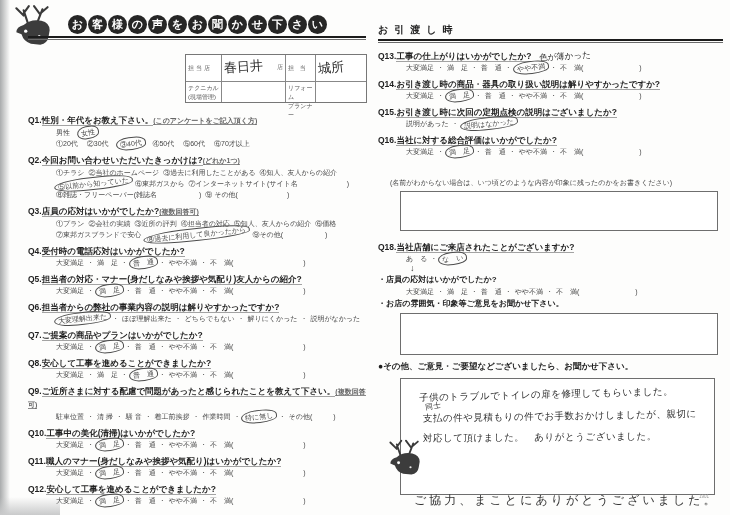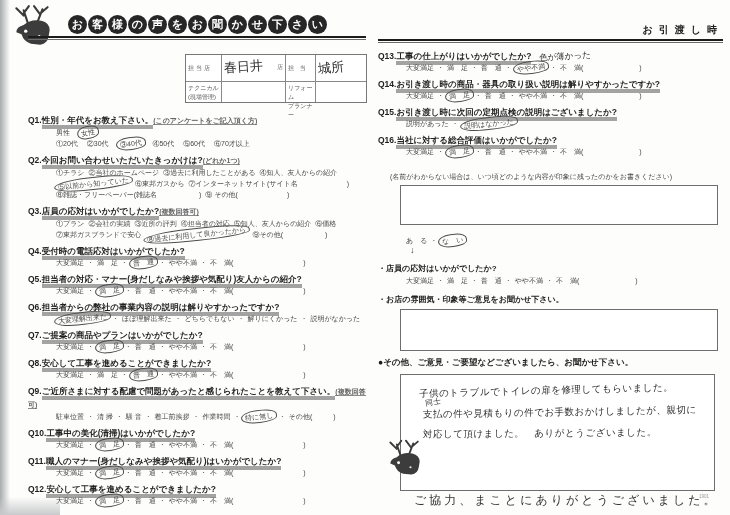--- a/index.html
+++ b/index.html
@@ -29,21 +29,21 @@
   .deer-bottom { left:383px; top:438px; width:44px; height:42px; z-index:5; }
   .title-badges { position:absolute; left:68px; top:15px; display:flex; gap:1px; z-index:2; }
   .tchar {
     width:19px; height:19px; border-radius:50%;
     background:#262626; color:#ffffff;
     font-size:11px; font-weight:bold;
     display:flex; align-items:center; justify-content:center;
   }
   .rule2 { border-top:2px solid #1c1c1c; border-bottom:1px solid #6b6b6b; height:4px; }
   .title-rule { position:absolute; left:28px; top:36px; width:338px; }
-  .handover { position:absolute; left:378px; top:23px; width:345px; text-align:right;
+  .handover { position:absolute; left:378px; top:23px; width:345px; text-align:left;
     font-size:10px; letter-spacing:6px; color:#222; font-weight:bold; }
   .handover-rule { position:absolute; left:378px; top:39px; width:345px; }
   
   .staff-table { position:absolute; left:185px; top:54px; width:182px; border:1px solid #777;
     display:grid; grid-template-columns:36px 64px 30px 50px; grid-template-rows:27px 20px;
     background:#fff; }
   .staff-table > div { border-right:1px solid #888; border-bottom:1px solid #888;
     font-size:6px; color:#555; padding:2px; position:relative; }
   .staff-table > div:nth-child(4n) { border-right:none; }
   .staff-table > div:nth-child(n+5) { border-bottom:none; }
@@ -52,35 +52,35 @@
   .hand-store { font-size:13px; transform:rotate(-4deg); display:inline-block; margin-top:1px; }
   .hand-rep { font-size:13px; transform:rotate(-6deg); display:inline-block; margin-top:2px; }
   .suffix { position:absolute; right:2px; top:8px; font-size:6px; color:#666; }
   
   .col { position:absolute; }
   .col-left  { left:28px; top:114px; width:338px; }
   .col-right { left:378px; top:50px; width:346px; }
   
   .q { margin-bottom:5px; }
   .q-head { font-size:8.5px; font-weight:bold; color:#1f1f1f; line-height:12px; }
-  .q-title { border-bottom:4px solid #a3a3a3; }
+  .q-title { border-bottom:1px solid #a3a3a3; }
   .q-note { font-size:7px; color:#666; font-weight:bold; border-bottom:1px solid #8a8a8a; }
   .optline { margin-left:28px; font-size:7px; color:#474747; line-height:11px; white-space:nowrap; }
   .sep { margin:0 1px; }
   .opt { display:inline-block; }
   .circled {
     border:1.4px solid #4c4c4c;
     border-radius:55% 48% 60% 50% / 65% 55% 50% 60%;
     padding:0 3px; margin:-2px -2px;
     transform:rotate(-6deg);
   }
   .hand-over { color:#3d3d3d; border-width:1.8px; transform:rotate(-10deg); }
   .hand-note { font-size:8.5px; margin-left:8px; display:inline-block; transform:rotate(-3deg); font-weight:normal; }
   .arrow { margin-left:32px; font-size:9px; color:#333; line-height:9px; }
-  .subq { font-size:8px; font-weight:bold; color:#222; line-height:12px; margin-top:8px; }
+  .subq { font-size:8px; font-weight:bold; color:#222; line-height:12px; margin-top:1px; }
   .blank-box { border:1px solid #6e6e6e; background:#fff; margin-left:22px; margin-top:3px; }
   .box-q17 { width:318px; height:40px; }
   .box-q18 { width:318px; height:42px; }
   .other-label { font-size:8.5px; font-weight:bold; color:#1d1d1d; margin:6px 0 5px 0; }
   .box-comment { width:315px; height:117px; padding:8px 6px 0 18px; }
   .hand-line { font-size:9.5px; line-height:13px; letter-spacing:0.5px; white-space:nowrap; }
   .hl1 { transform:rotate(-1.5deg); margin-bottom:9px; }
   .hl2 { transform:rotate(-1deg); margin-bottom:8px; margin-left:4px; }
   .hl3 { transform:rotate(-0.5deg); margin-left:4px; }
   .seg-wrap { position:relative; display:inline-block; }
@@ -225,31 +225,32 @@
     <div class="q">
       <div class="q-head"><span>Q14.</span><span class="q-title">お引き渡し時の商品・器具の取り扱い説明は解りやすかったですか?</span></div>
       <div class="optline"><span class="opt">大変満足</span><span class="sep"> ・ </span><span class="opt circled">満　足</span><span class="sep"> ・ </span><span class="opt">普　通</span><span class="sep"> ・ </span><span class="opt">やや不満</span><span class="sep"> ・ </span><span class="opt">不　満(　　　　　　　　)</span></div>
     </div>
 
     <div class="q">
       <div class="q-head"><span>Q15.</span><span class="q-title">お引き渡し時に次回の定期点検の説明はございましたか?</span></div>
       <div class="optline"><span class="opt">説明があった</span><span class="sep"> ・ </span><span class="opt circled">説明はなかった</span></div>
     </div>
 
-    <div class="q" style="margin-bottom:14px;">
+    <div class="q" style="margin-bottom:20px;">
       <div class="q-head"><span>Q16.</span><span class="q-title">当社に対する総合評価はいかがでしたか?</span></div>
       <div class="optline"><span class="opt">大変満足</span><span class="sep"> ・ </span><span class="opt circled">満　足</span><span class="sep"> ・ </span><span class="opt">普　通</span><span class="sep"> ・ </span><span class="opt">やや不満</span><span class="sep"> ・ </span><span class="opt">不　満(　　　　　　　　)</span></div>
     </div>
 
     <div class="q" style="margin-bottom:10px;">
       <div class="optline" style="margin-left:12px;"><span>(名前がわからない場合は、いつ頃どのような内容が印象に残ったのかをお書きください)</span></div>
       <div class="blank-box box-q17"></div>
     </div>
 
     <div class="q">
+      <div class="q-head"><span>Q18.</span><span class="q-title">当社店舗にご来店されたことがございますか?</span></div>
       <div class="optline"><span class="opt">あ　る</span><span class="sep"> ・ </span><span class="opt circled">な　い</span></div>
       <div class="arrow">↓</div>
       <div class="subq">・店員の応対はいかがでしたか?</div>
       <div class="optline"><span class="opt">大変満足</span><span class="sep"> ・ </span><span class="opt">満　足</span><span class="sep"> ・ </span><span class="opt">普　通</span><span class="sep"> ・ </span><span class="opt">やや不満</span><span class="sep"> ・ </span><span class="opt">不　満(　　　　　　　　)</span></div>
       <div class="subq">・お店の雰囲気・印象等ご意見をお聞かせ下さい。</div>
       <div class="blank-box box-q18"></div>
     </div>
 
     <div class="other-label">●その他、ご意見・ご要望などございましたら、お聞かせ下さい。</div>
     <div class="blank-box box-comment">

